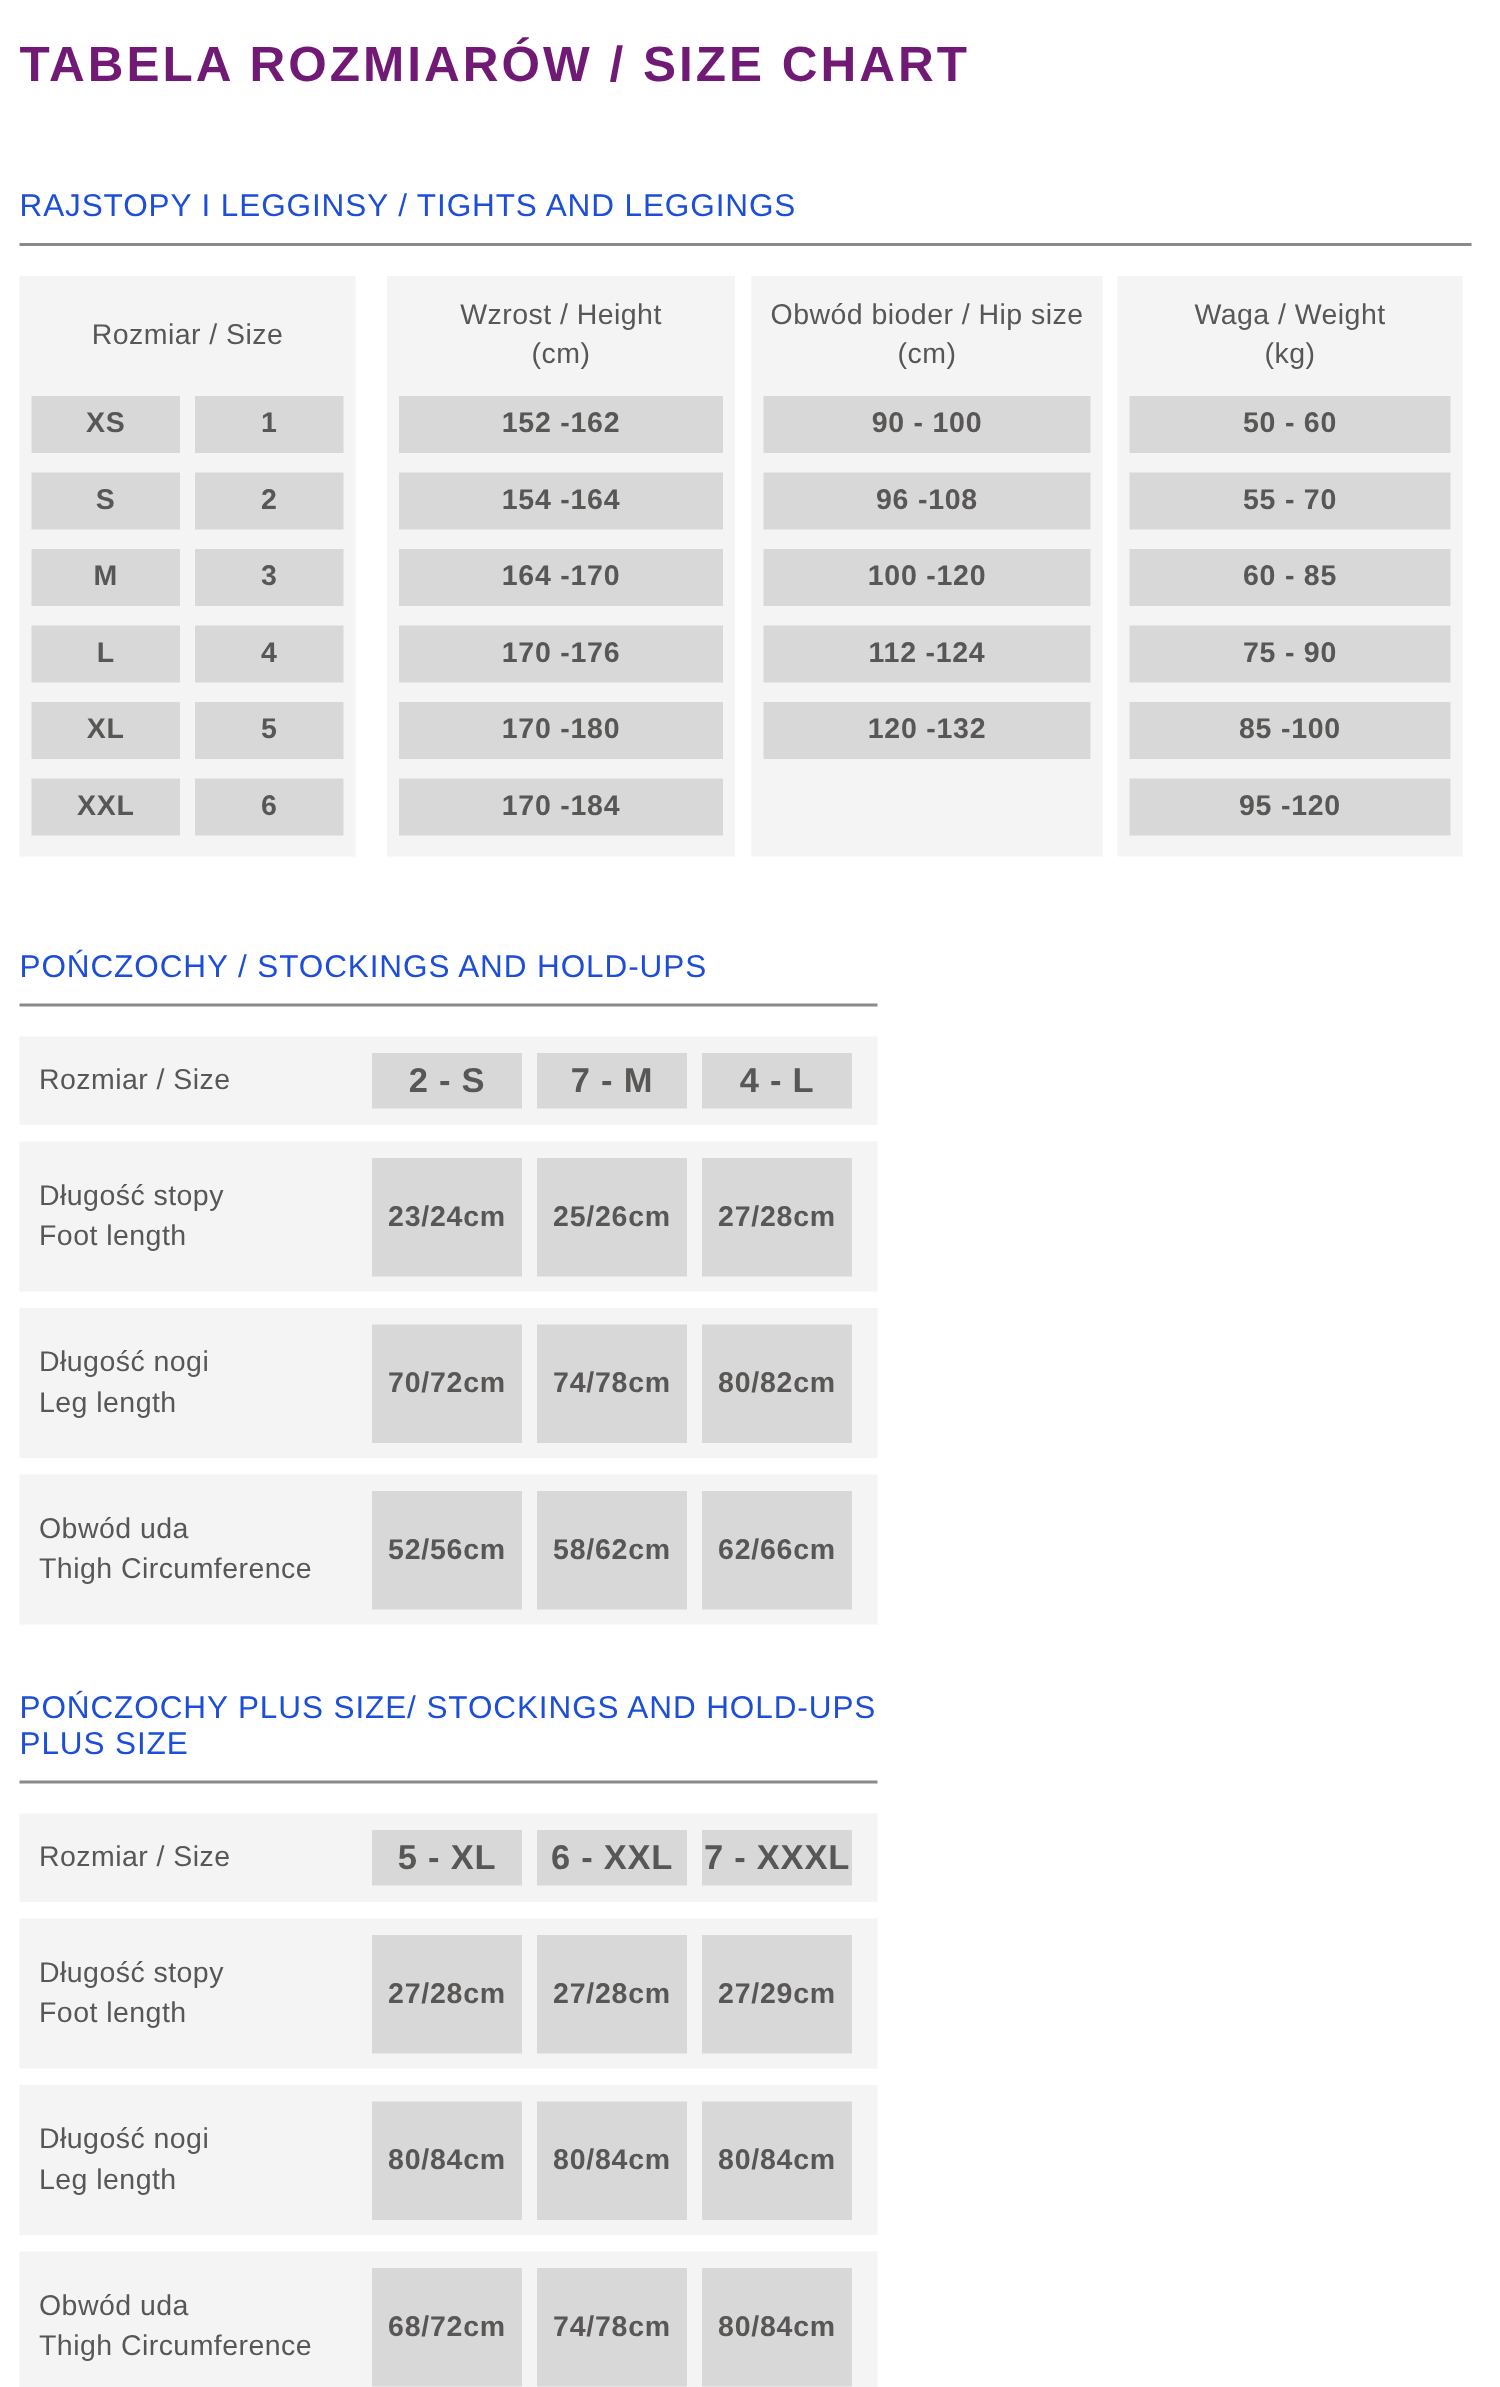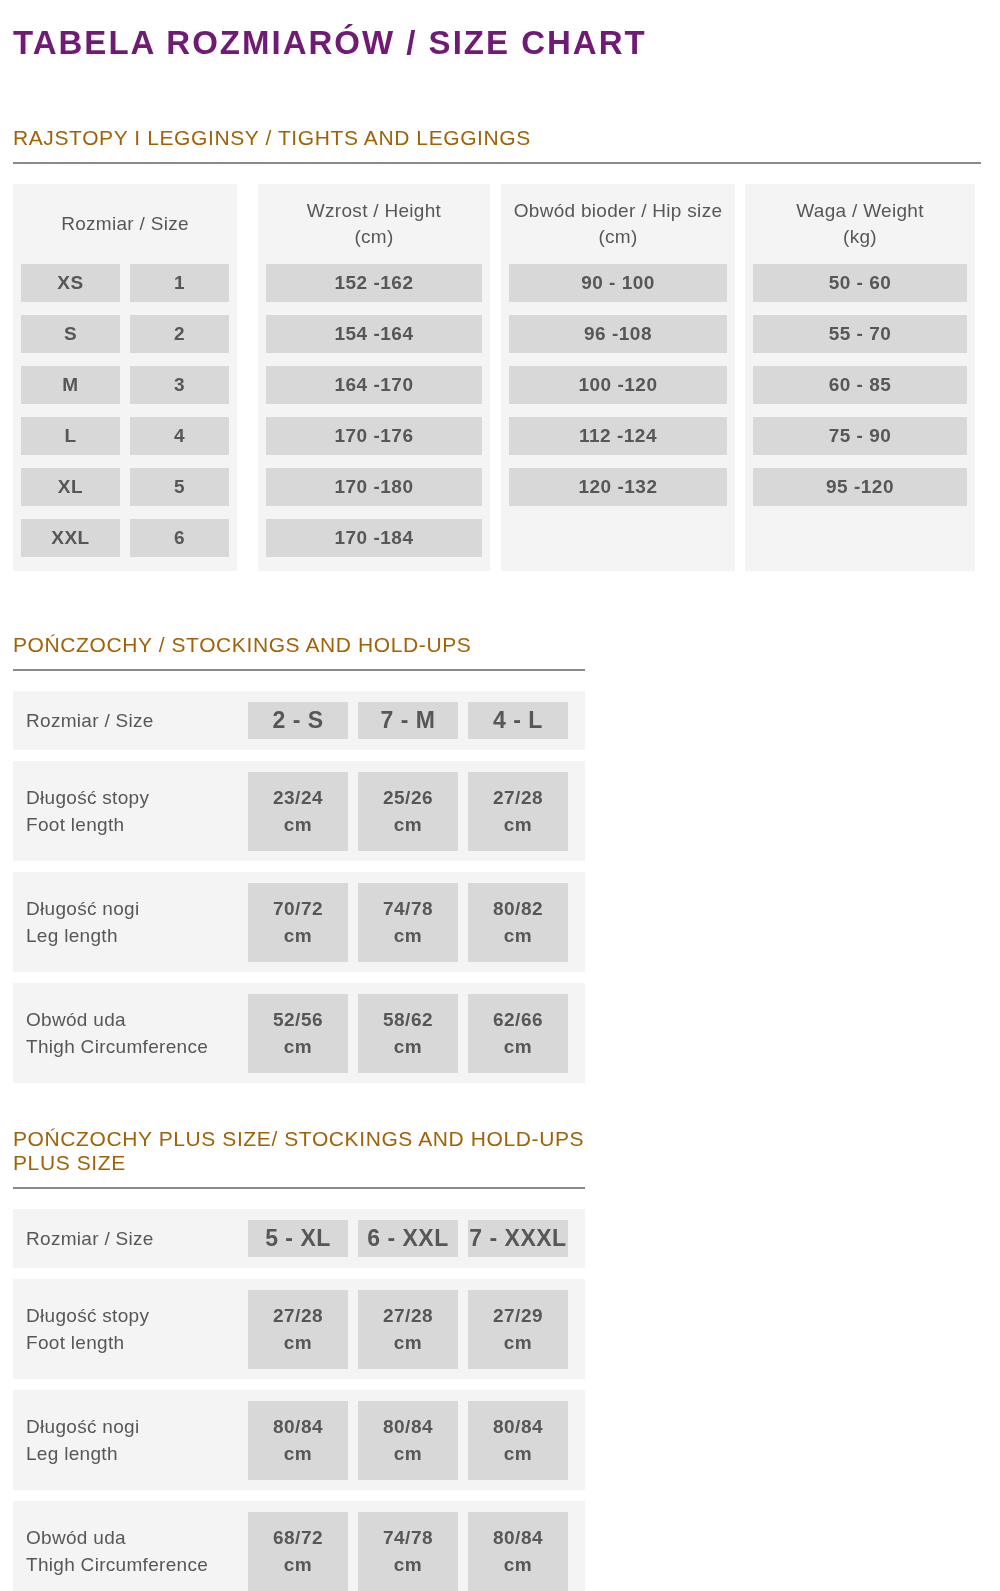--- a/index.html
+++ b/index.html
@@ -15,21 +15,21 @@
     margin: 0;
     font-size: 33px;
     font-weight: bold;
     letter-spacing: 2px;
     color: #701a75;
   }
 
   .sec-head {
     font-size: 21px;
     letter-spacing: 0.6px;
-    color: #a16207;
+    color: #1d4ed8;
     padding-bottom: 12px;
     border-bottom: 2px solid #8a8a8a;
   }
   .sec-head.wide   { width: 968px; margin-top: 64px; }
   .sec-head.narrow { width: 572px; }
   .sec-head.s2 { margin-top: 62px; }
   .sec-head.s3 { margin-top: 44px; }
 
   
   .t1 { display: flex; margin-top: 20px; }
@@ -73,21 +73,21 @@
   }
   .s-cell {
     width: 100px; height: 37px; margin-right: 10px;
     background: #d9d8d8;
     display: flex; align-items: center; justify-content: center;
     font-weight: bold; font-size: 23px; letter-spacing: 0.5px;
   }
   .sq-cell {
     width: 100px; height: 79px; margin-right: 10px;
     background: #d9d8d8;
-    display: flex; flex-direction: column;
+    display: flex; flex-direction: row;
     align-items: center; justify-content: center;
     font-weight: bold; font-size: 19px; line-height: 27px; letter-spacing: 0.5px;
   }
 </style>
 </head>
 <body>
 
 <div class="page">
 
   <h1 class="title">TABELA ROZMIARÓW / SIZE CHART</h1>
@@ -152,20 +152,21 @@
     <div class="t1-panel p4">
       <div class="t1-head">
         <div>Waga / Weight</div>
         <div>(kg)</div>
       </div>
       <div class="cells-col">
         <div class="cell">50 - 60</div>
         <div class="cell">55 - 70</div>
         <div class="cell">60 - 85</div>
         <div class="cell">75 - 90</div>
+        <div class="cell">85 -100</div>
         <div class="cell">95 -120</div>
       </div>
     </div>
 
   </div>
 
   <div class="sec-head narrow s2">POŃCZOCHY / STOCKINGS AND HOLD-UPS</div>
 
   <div class="srow srow-short">
     <div class="srow-label">Rozmiar / Size</div>

